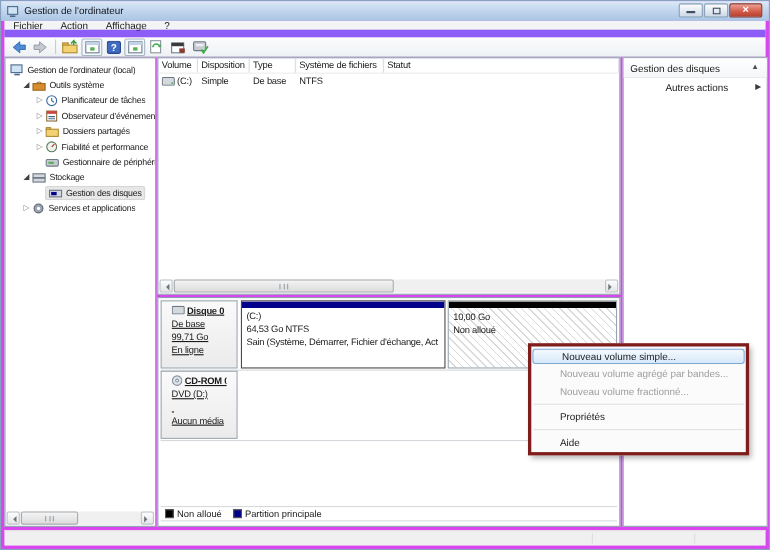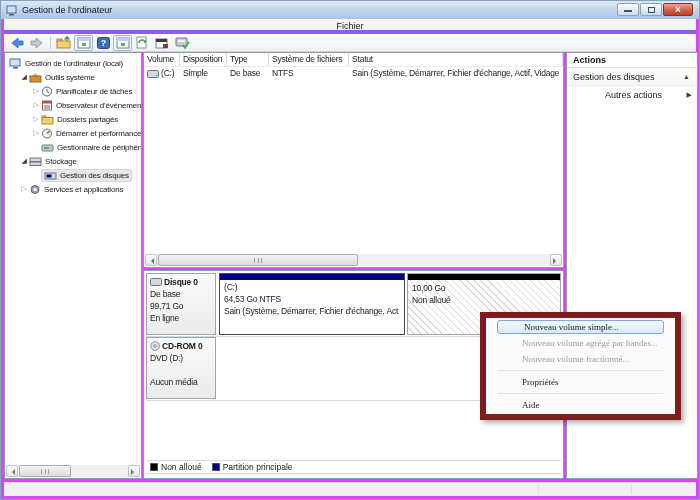--- a/index.html
+++ b/index.html
@@ -19,21 +19,21 @@
     background:linear-gradient(#fdfdfd,#ccd9e8); position:relative; cursor:pointer; }
   .wbtn.close { width:30px; background:linear-gradient(#f0a092,#d05a48 60%,#b8402f);
     border-color:#8e3226; }
   .wbtn .minbar { position:absolute; left:6px; bottom:3px; width:8px; height:2px; background:#41505f; }
   .wbtn .restsq { position:absolute; left:7px; top:3px; width:7px; height:6px; border:1px solid #41505f; background:transparent; }
   .wbtn .x { position:absolute; left:0; right:0; top:0; text-align:center; color:#fff;
     font-size:10px; line-height:12px; font-weight:bold; }
 
   
   .menubar { position:absolute; left:3px; top:18px; right:3px; height:15px;
-    background:#f3f4f6; border-bottom:4px solid #8b5cf6; display:flex; align-items:center;flex-direction:column; }
+    background:#f3f4f6; border-bottom:7px solid #8b5cf6; display:flex; align-items:center; }
   .menu-item { padding:0 8px; height:15px; line-height:15px; cursor:default; }
 
   
   .toolbar { position:absolute; left:3px; top:33px; right:3px; height:18px;
     background:linear-gradient(#fcfcfd,#eef1f4); border-bottom:1px solid #cfd4da;
     display:flex; align-items:center; padding-left:3px; }
   .tbtn { width:20px; height:17px; display:flex; align-items:center; justify-content:center; }
   .tbtn.framed { border:1px solid #a8b6c6; border-radius:2px; background:#f2f7fc; width:19px; height:16px; }
   .tsep { width:1px; height:13px; background:#c6ccd3; margin:0 3px; }
 
@@ -73,22 +73,22 @@
   .sb-thumb { position:absolute; top:0; height:12px; background:linear-gradient(#f4f4f4,#dcdcdc);
     border:1px solid #a6abb0; border-radius:2px; }
   .sb-grip { position:absolute; top:3px; left:50%; width:8px; height:5px; margin-left:-4px;
     border-left:1px solid #9aa0a6; border-right:1px solid #9aa0a6; }
   .sb-grip::after{content:""; position:absolute; left:3px; top:0; bottom:0; border-left:1px solid #9aa0a6;}
 
   
   .disk-row { position:absolute; left:2px; right:2px; height:64px; border-bottom:1px solid #d4d8dd; }
   #disk-row-0 { top:2px; } #disk-row-1 { top:66px; }
   .dlabel { position:absolute; left:0; top:0; width:70px; height:62px;
-    background:linear-gradient(#fafafa,#ebebeb); border:1px solid #9aa5b0; padding:2px 3px;
-    font-size:8.5px; letter-spacing:-0.2px; }
+    background:linear-gradient(#fafafa,#ebebeb); border:1px solid #9aa5b0; padding:2px 9px;
+    font-size:8.5px; letter-spacing:-0.2px;text-decoration:underline; }
   .dlabel .dname { font-weight:bold; display:flex; align-items:center; gap:2px; white-space:nowrap; }
   .dlabel div { line-height:12px; white-space:nowrap; overflow:hidden; }
   .partition { position:absolute; top:0; height:62px; border:1px solid #6f6f6f; background:#fff; overflow:hidden; }
   #part-c { left:73px; width:186px; border-color:#4a4a4a; }
   #part-u { left:261px; width:154px; border-color:#9aa5b0;
     background:repeating-linear-gradient(45deg,#ffffff 0 4px,#d9d9d9 4px 5px); }
   .pband { height:6px; width:100%; }
   .ptext { padding:1px 4px; font-size:8.5px; letter-spacing:-0.2px; line-height:12px; }
   .ptext div { white-space:nowrap; overflow:hidden; }
   #part-u .ptext { padding-top:2px; }
@@ -109,21 +109,21 @@
   .ap-item { height:18px; line-height:18px; padding-left:38px; font-size:9px; position:relative; }
   .ap-item .arrow { position:absolute; right:5px; top:0; color:#3a3a3a; font-size:7px; }
 
   
   .statusbar { position:absolute; left:3px; right:3px; bottom:3px; height:14px;
     background:#f0f0f0; border-top:1px solid #e4e4e4; }
   .st-sep { position:absolute; top:2px; bottom:2px; width:1px; background:#dcdcdc; }
 
   
   .ctx { position:absolute; left:479px; top:311px; width:201px; background:#fbfbfb;
-    border:6px solid #7f1d1d; box-shadow:3px 3px 5px rgba(0,0,0,0.3); z-index:50; padding:1px 10px;font-family:Liberation Serif, serif; }
+    border:3px solid #7f1d1d; box-shadow:3px 3px 5px rgba(0,0,0,0.3); z-index:50; padding:1px 0; }
   .ctx-item { height:16px; line-height:16px; padding-left:26px; font-size:9px; white-space:nowrap; cursor:default; }
   .ctx-item.hl { margin:1px 1px; border:1px solid #7da9d9; border-radius:3px; height:14px; line-height:13px;
     background:linear-gradient(#f3f9fe,#d7e9fa); }
   .ctx-item.disabled { color:#9d9d9d; }
   .ctx-sep { height:1px; background:#e2e2e2; margin:3px 2px; }
 
   svg { display:block; }
 </style>
 </head>
 <body>
@@ -273,21 +273,21 @@
         <span class="tlabel">Dossiers partagés</span>
       </div>
       <div class="trow lvl2">
         <span class="exp">▷</span>
         <span class="ticon">
             <svg width="12" height="11">
               <circle cx="6" cy="5.5" r="4.5" fill="#eef3ee" stroke="#5a7a5a"></circle>
               <path d="M6 5.5 L8.5 3" stroke="#c43a2e" stroke-width="1.2"></path>
             </svg>
           </span>
-        <span class="tlabel">Démarrer et performance</span>
+        <span class="tlabel">Fiabilité et performance</span>
       </div>
       <div class="trow lvl2">
         <span class="exp"> </span>
         <span class="ticon">
             <svg width="13" height="11">
               <rect x="1" y="3" width="11" height="6" rx="1" fill="#c6ccd2" stroke="#707a84"></rect>
               <rect x="3" y="5" width="5" height="2" fill="#58b058"></rect>
             </svg>
           </span>
         <span class="tlabel">Gestionnaire de périphériques</span>
@@ -352,21 +352,20 @@
             <svg width="12" height="8">
               <rect x="0.5" y="0.5" width="11" height="7" rx="1" fill="#d4d9de" stroke="#6b7682"></rect>
               <circle cx="9.5" cy="5.5" r="0.8" fill="#3fae49"></circle>
             </svg>
           </span>
         <span>(C:)</span>
       </div>
       <div class="vl-c w-disp">Simple</div>
       <div class="vl-c w-type">De base</div>
       <div class="vl-c w-fs">NTFS</div>
-      <div class="vl-c w-stat">Sain (Système, Démarrer, Fichier d'échange, Actif, Vidage</div>
     </div>
     <div class="hscroll">
       <div class="sb-btn left">
           <div class="sb-tri"></div>
         </div>
       <div class="sb-thumb" style="left:13px; width:200px;">
           <div class="sb-grip"></div>
         </div>
       <div class="sb-btn right">
           <div class="sb-tri"></div>
@@ -432,21 +431,20 @@
         <span>Non alloué</span>
       </div>
       <div class="lg-item">
         <div class="lg-sq" style="background: rgb(0, 0, 139);"></div>
         <span>Partition principale</span>
       </div>
     </div>
   </div>
 
   <div class="pane" id="actions-pane">
-    <div class="ap-header">Actions</div>
     <div class="ap-group">
       <span>Gestion des disques</span>
       <span class="caret">▲</span>
     </div>
     <div class="ap-item">
       <span>Autres actions</span>
       <span class="arrow">▶</span>
     </div>
   </div>
 

